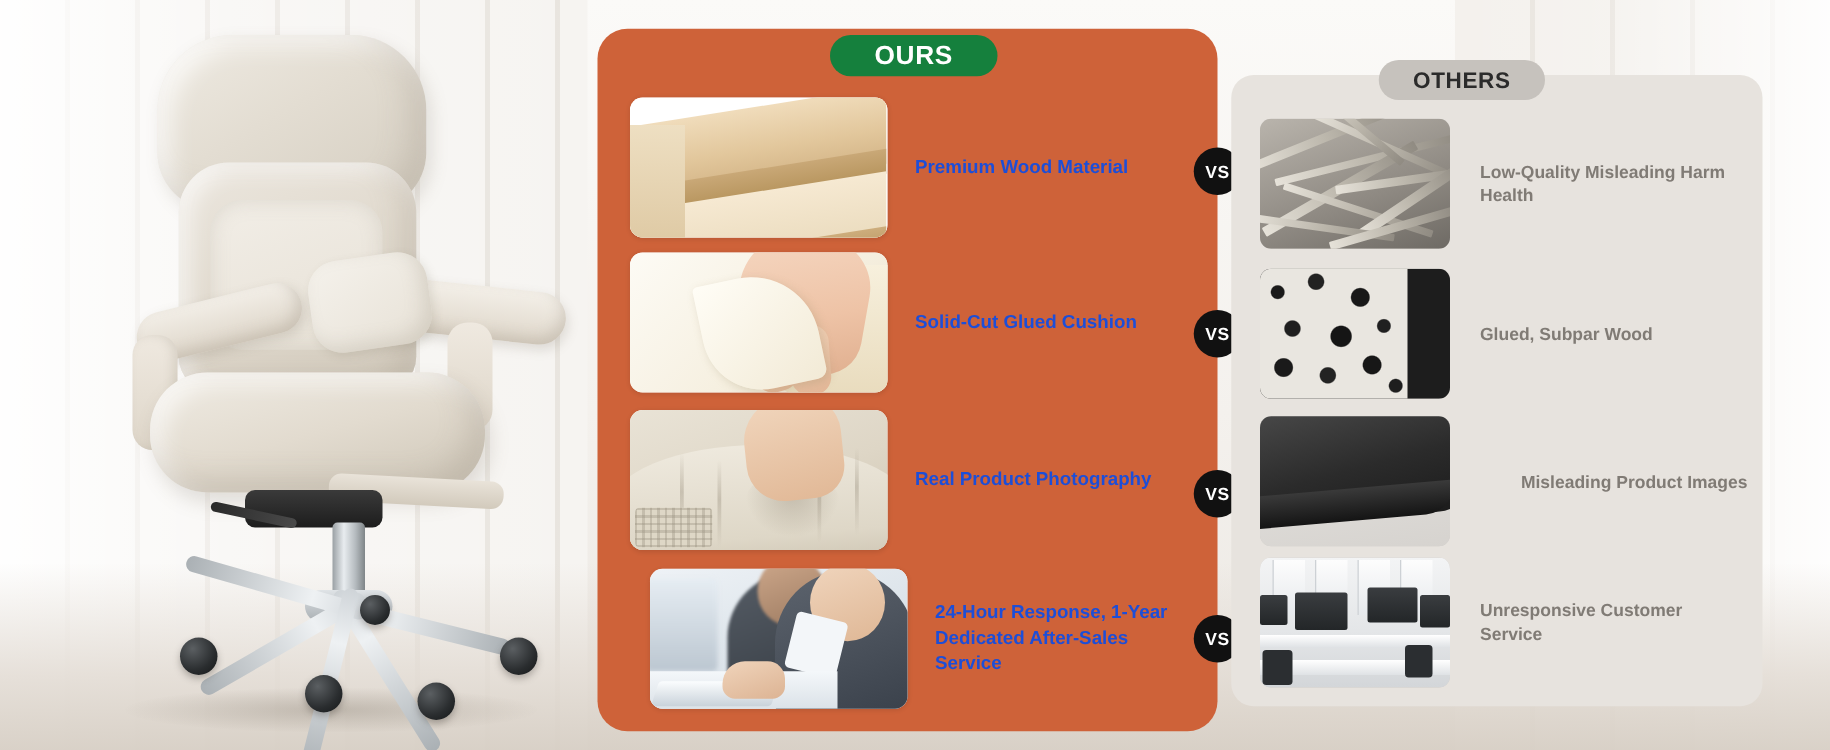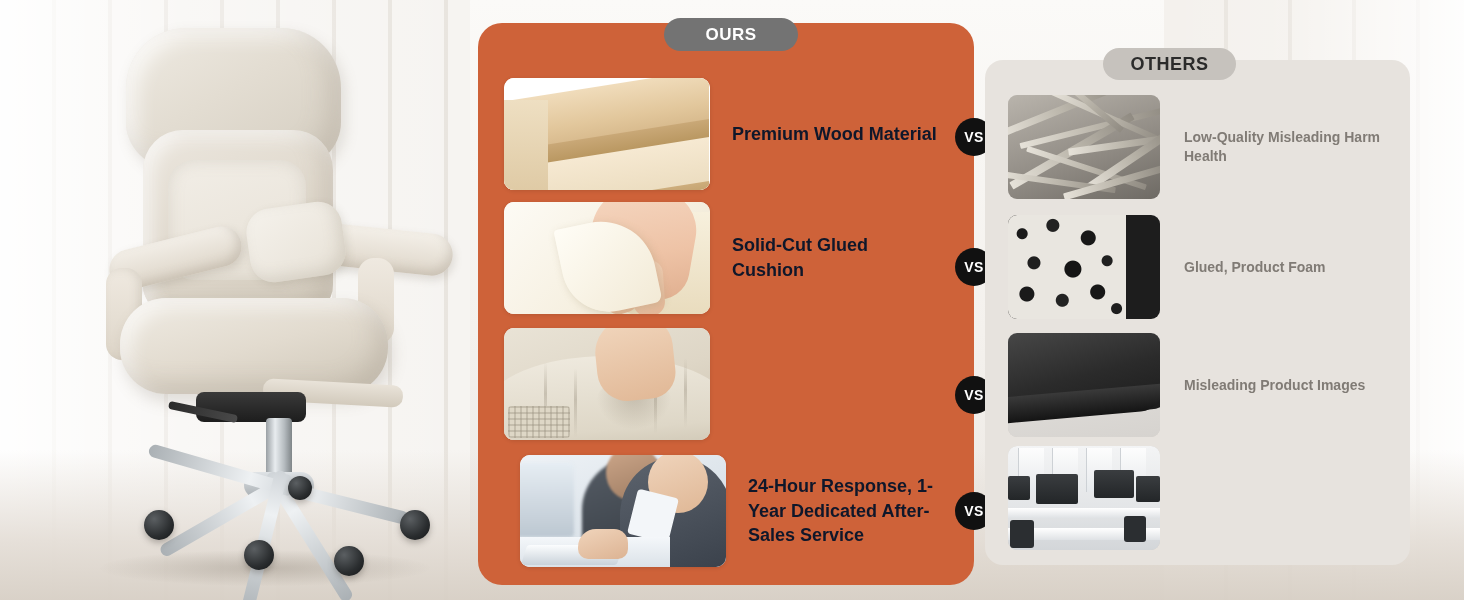--- a/index.html
+++ b/index.html
@@ -176,27 +176,27 @@
   
   #ours-panel {
     position: absolute;
     left: 478px; top: 23px;
     width: 496px; height: 562px;
     background: #ce6239;
     border-radius: 24px;
   }
   #ours-badge {
     position: absolute;
-    left: 664px; top: 18px;
+    left: 664px; top: 28px;
     width: 134px; height: 33px;
-    background: #737373;
+    background: #15803d;
     border-radius: 17px;
     display: flex; align-items: center; justify-content: center;
     color: #ffffff;
-    font-size: 17px;
+    font-size: 21px;
     font-weight: 700;
     letter-spacing: .5px;
   }
 
   .ours-row {
     position: absolute;
     left: 504px;
     width: 450px;
     height: 112px;
     display: flex;
@@ -205,22 +205,22 @@
   .ours-thumb {
     width: 206px; height: 112px;
     border-radius: 10px;
     overflow: hidden;
     flex: 0 0 auto;
     position: relative;
     background: #ffffff;
     box-shadow: 0 1px 4px rgba(0,0,0,.12);
   }
   .ours-label {
-    color: #0f172a;
-    font-size: 18px;
+    color: #1d4ed8;
+    font-size: 15px;
     font-weight: 700;
     line-height: 1.38;
     margin-left: 22px;
     max-width: 210px;
   }
 
   
   .art-wood { position: absolute; inset: 0; background: #ffffff; }
   .art-wood .plank {
     position: absolute;
@@ -518,20 +518,21 @@
       <span class="bulge"></span>
       <span class="crease" style="left:40px; top:34px;"></span>
       <span class="crease" style="left:70px; top:40px;"></span>
       <span class="crease" style="left:150px; top:36px;"></span>
       <span class="crease" style="left:180px; top:30px;"></span>
       <span class="press"></span>
       <span class="hand2"></span>
       <span class="mesh"></span>
     </div>
   </div>
+  <div class="ours-label">Real Product Photography</div>
 </div>
 
 <div class="ours-row" style="top:455px;padding-left:16px;">
   <div class="ours-thumb">
     <div class="art-svc">
       <span class="svc-mon"></span>
       <span class="person svc-p2"></span>
       <span class="svc-head2"></span>
       <span class="person svc-p1"></span>
       <span class="svc-head1"></span>
@@ -569,24 +570,24 @@
   </div>
   <div class="others-label">Low-Quality Misleading Harm Health</div>
 </div>
 
 <div class="others-row" style="top:215px;">
   <div class="others-thumb">
     <div class="art-spek">
       <span class="block"></span>
     </div>
   </div>
-  <div class="others-label">Glued, Product Foam</div>
-</div>
-
-<div class="others-row" style="top:333px;">
+  <div class="others-label">Glued, Subpar Wood</div>
+</div>
+
+<div class="others-row" style="top:333px;justify-content:space-between;">
   <div class="others-thumb">
     <div class="art-black">
       <span class="pad"></span>
       <span class="pad2"></span>
     </div>
   </div>
   <div class="others-label">Misleading Product Images</div>
 </div>
 
 <div class="others-row" style="top:446px;">
@@ -599,13 +600,14 @@
       <span class="mon" style="left:28px; top:28px; width:42px; height:30px;"></span>
       <span class="mon" style="left:86px; top:24px; width:40px; height:28px;"></span>
       <span class="mon" style="left:0px; top:30px; width:22px; height:24px;"></span>
       <span class="mon" style="left:128px; top:30px; width:24px; height:26px;"></span>
       <span class="deskline" style="left:0; top:62px; width:152px; height:10px;"></span>
       <span class="deskline" style="left:0; top:82px; width:152px; height:12px;"></span>
       <span class="chairblk" style="left:2px; top:74px; width:24px; height:28px;"></span>
       <span class="chairblk" style="left:116px; top:70px; width:22px; height:26px;"></span>
     </div>
   </div>
+  <div class="others-label">Unresponsive Customer Service</div>
 </div>
 
 </body></html>

